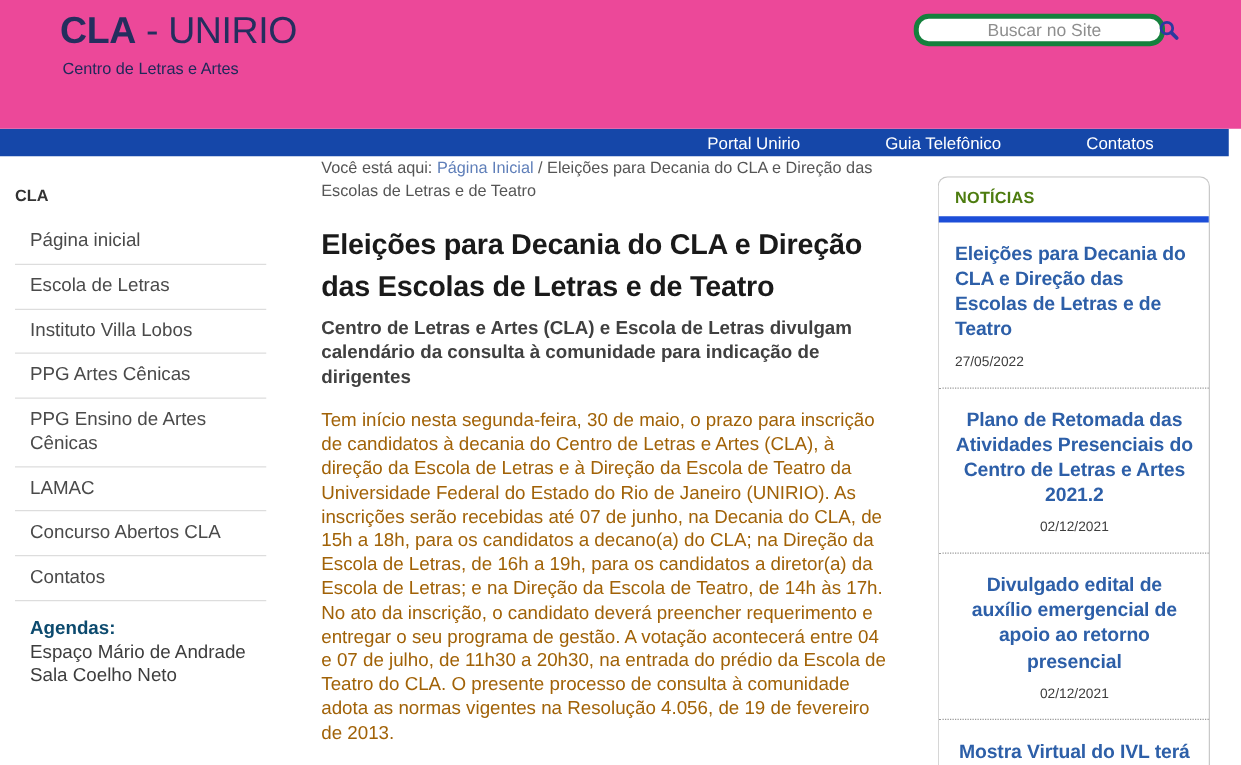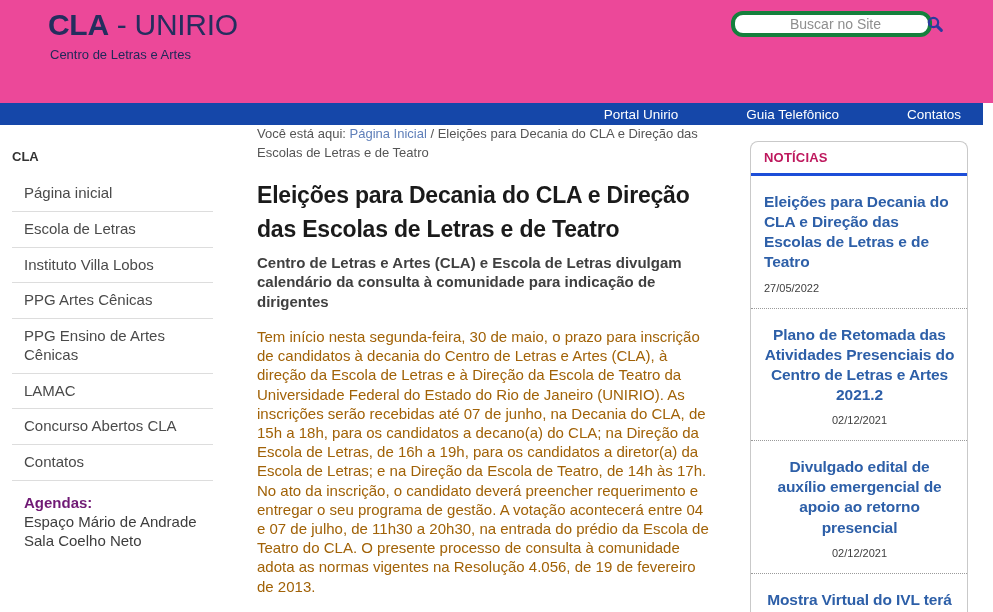--- a/index.html
+++ b/index.html
@@ -18,51 +18,51 @@
                 background:#fff; border:4px solid #15803d; border-radius:12px;
                 display:flex; align-items:center; padding:0 8px 0 10px; }
   .search-box input { flex:1; border:none; outline:none; background:transparent;
                       font-size:14px; color:#444; text-align:center;
                       font-family:"Liberation Sans", sans-serif; }
   .search-box input::placeholder { color:#8e8e8e; }
   .search-icon { display:flex; align-items:center; cursor:pointer; }
 
   
   .top-nav { width:983px; height:22px; background:#1547a9; display:flex;
-             justify-content:flex-end; align-items:center; gap:68px; padding-right:22px; }
+             justify-content:flex-end; align-items:center; gap:68px; padding-right:60px; }
   .top-nav a { color:#fff; font-size:13.5px; text-decoration:none; cursor:pointer; }
 
   
   .content { display:flex; align-items:flex-start; width:993px; }
 
   
   .sidebar { width:213px; padding:24px 0 0 12px; flex-shrink:0; }
   .sidebar-heading { font-size:13px; font-weight:bold; color:#333; margin-bottom:12px; }
   .sidebar ul { list-style:none; }
   .sidebar li { border-bottom:1px solid #ddd; }
   .sidebar li a { display:block; padding:8px 0 8px 12px; font-size:15px; color:#4a4a4a;
                   text-decoration:none; cursor:pointer; line-height:1.25; }
   .agendas { padding:12px 0 0 12px; font-size:15px; color:#3d3d3d; line-height:1.28; }
-  .agendas-heading { font-weight:bold; color:#701a75; }
+  .agendas-heading { font-weight:bold; color:#0c4a6e; }
 
   
   .main-col { width:455px; margin-left:44px; flex-shrink:0; }
   .breadcrumb { font-size:13px; color:#555; line-height:1.45; }
   .breadcrumb a { color:#5f7fb9; text-decoration:none; cursor:pointer; }
   .page-title { margin-top:15px; font-size:23px; font-weight:bold; color:#1a1a1a;
                 line-height:1.5; letter-spacing:-0.2px; }
   .article-description { margin-top:6px; font-size:15px; font-weight:bold; color:#404040;
                          line-height:1.32; }
   .article-body { margin-top:15px; font-size:15px; color:#a16207; line-height:1.28; }
 
   
   .news { width:218px; margin-left:38px; margin-top:16px; border:1px solid #c9c9c9;
           border-bottom:none; border-radius:8px 8px 0 0; background:#fff; flex-shrink:0; }
-  .news-header { padding:8px 13px; font-size:13px; font-weight:bold; color:#be185d;
-                 border-bottom:3px solid #1d4ed8; letter-spacing:0.2px; }
+  .news-header { padding:8px 13px; font-size:13px; font-weight:bold; color:#4d7c0f;
+                 border-bottom:5px solid #1d4ed8; letter-spacing:0.2px; }
   .news-item { padding:16px 12px 14px 13px; }
   .news-item + .news-item { border-top:1px dotted #9a9a9a;text-align:center; }
   .news-title { display:block; font-size:15.5px; font-weight:bold; color:#2d5fa8;
                 line-height:1.3; text-decoration:none; cursor:pointer; letter-spacing:-0.1px; }
   .news-date { margin-top:9px; font-size:11px; color:#3d3d3d; }
 </style>
 </head>
 <body>
 
 <div class="page">

